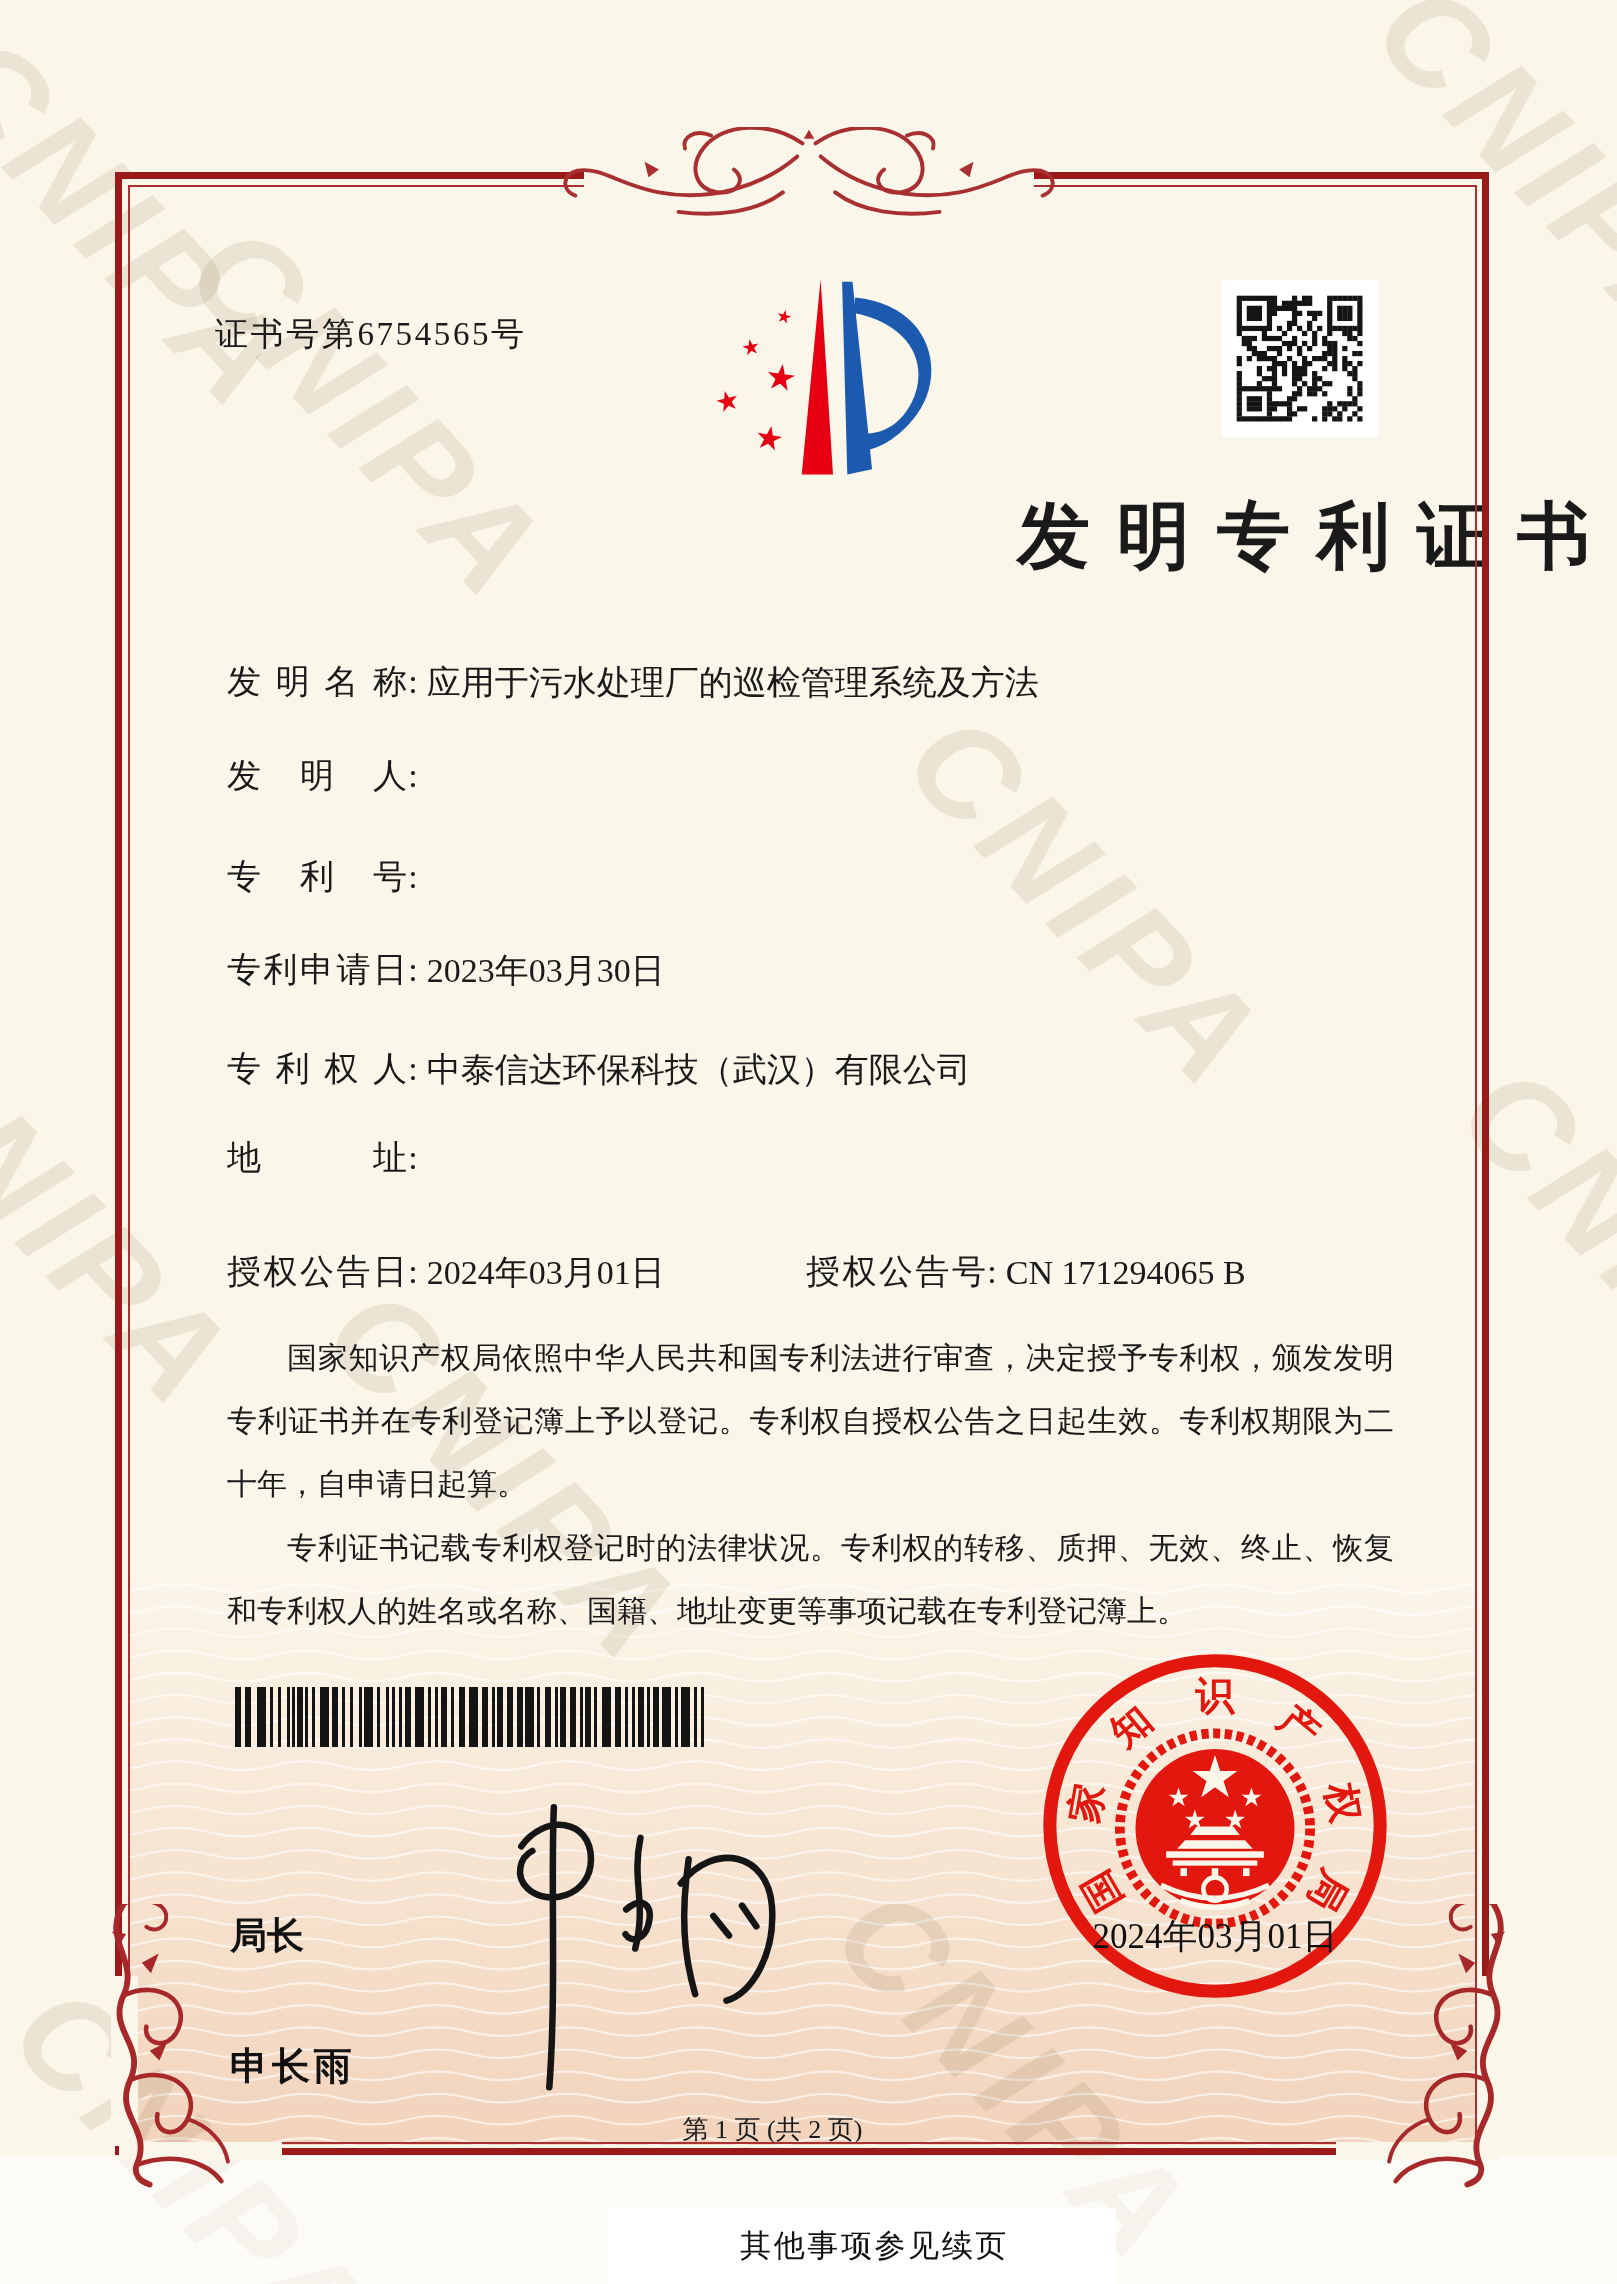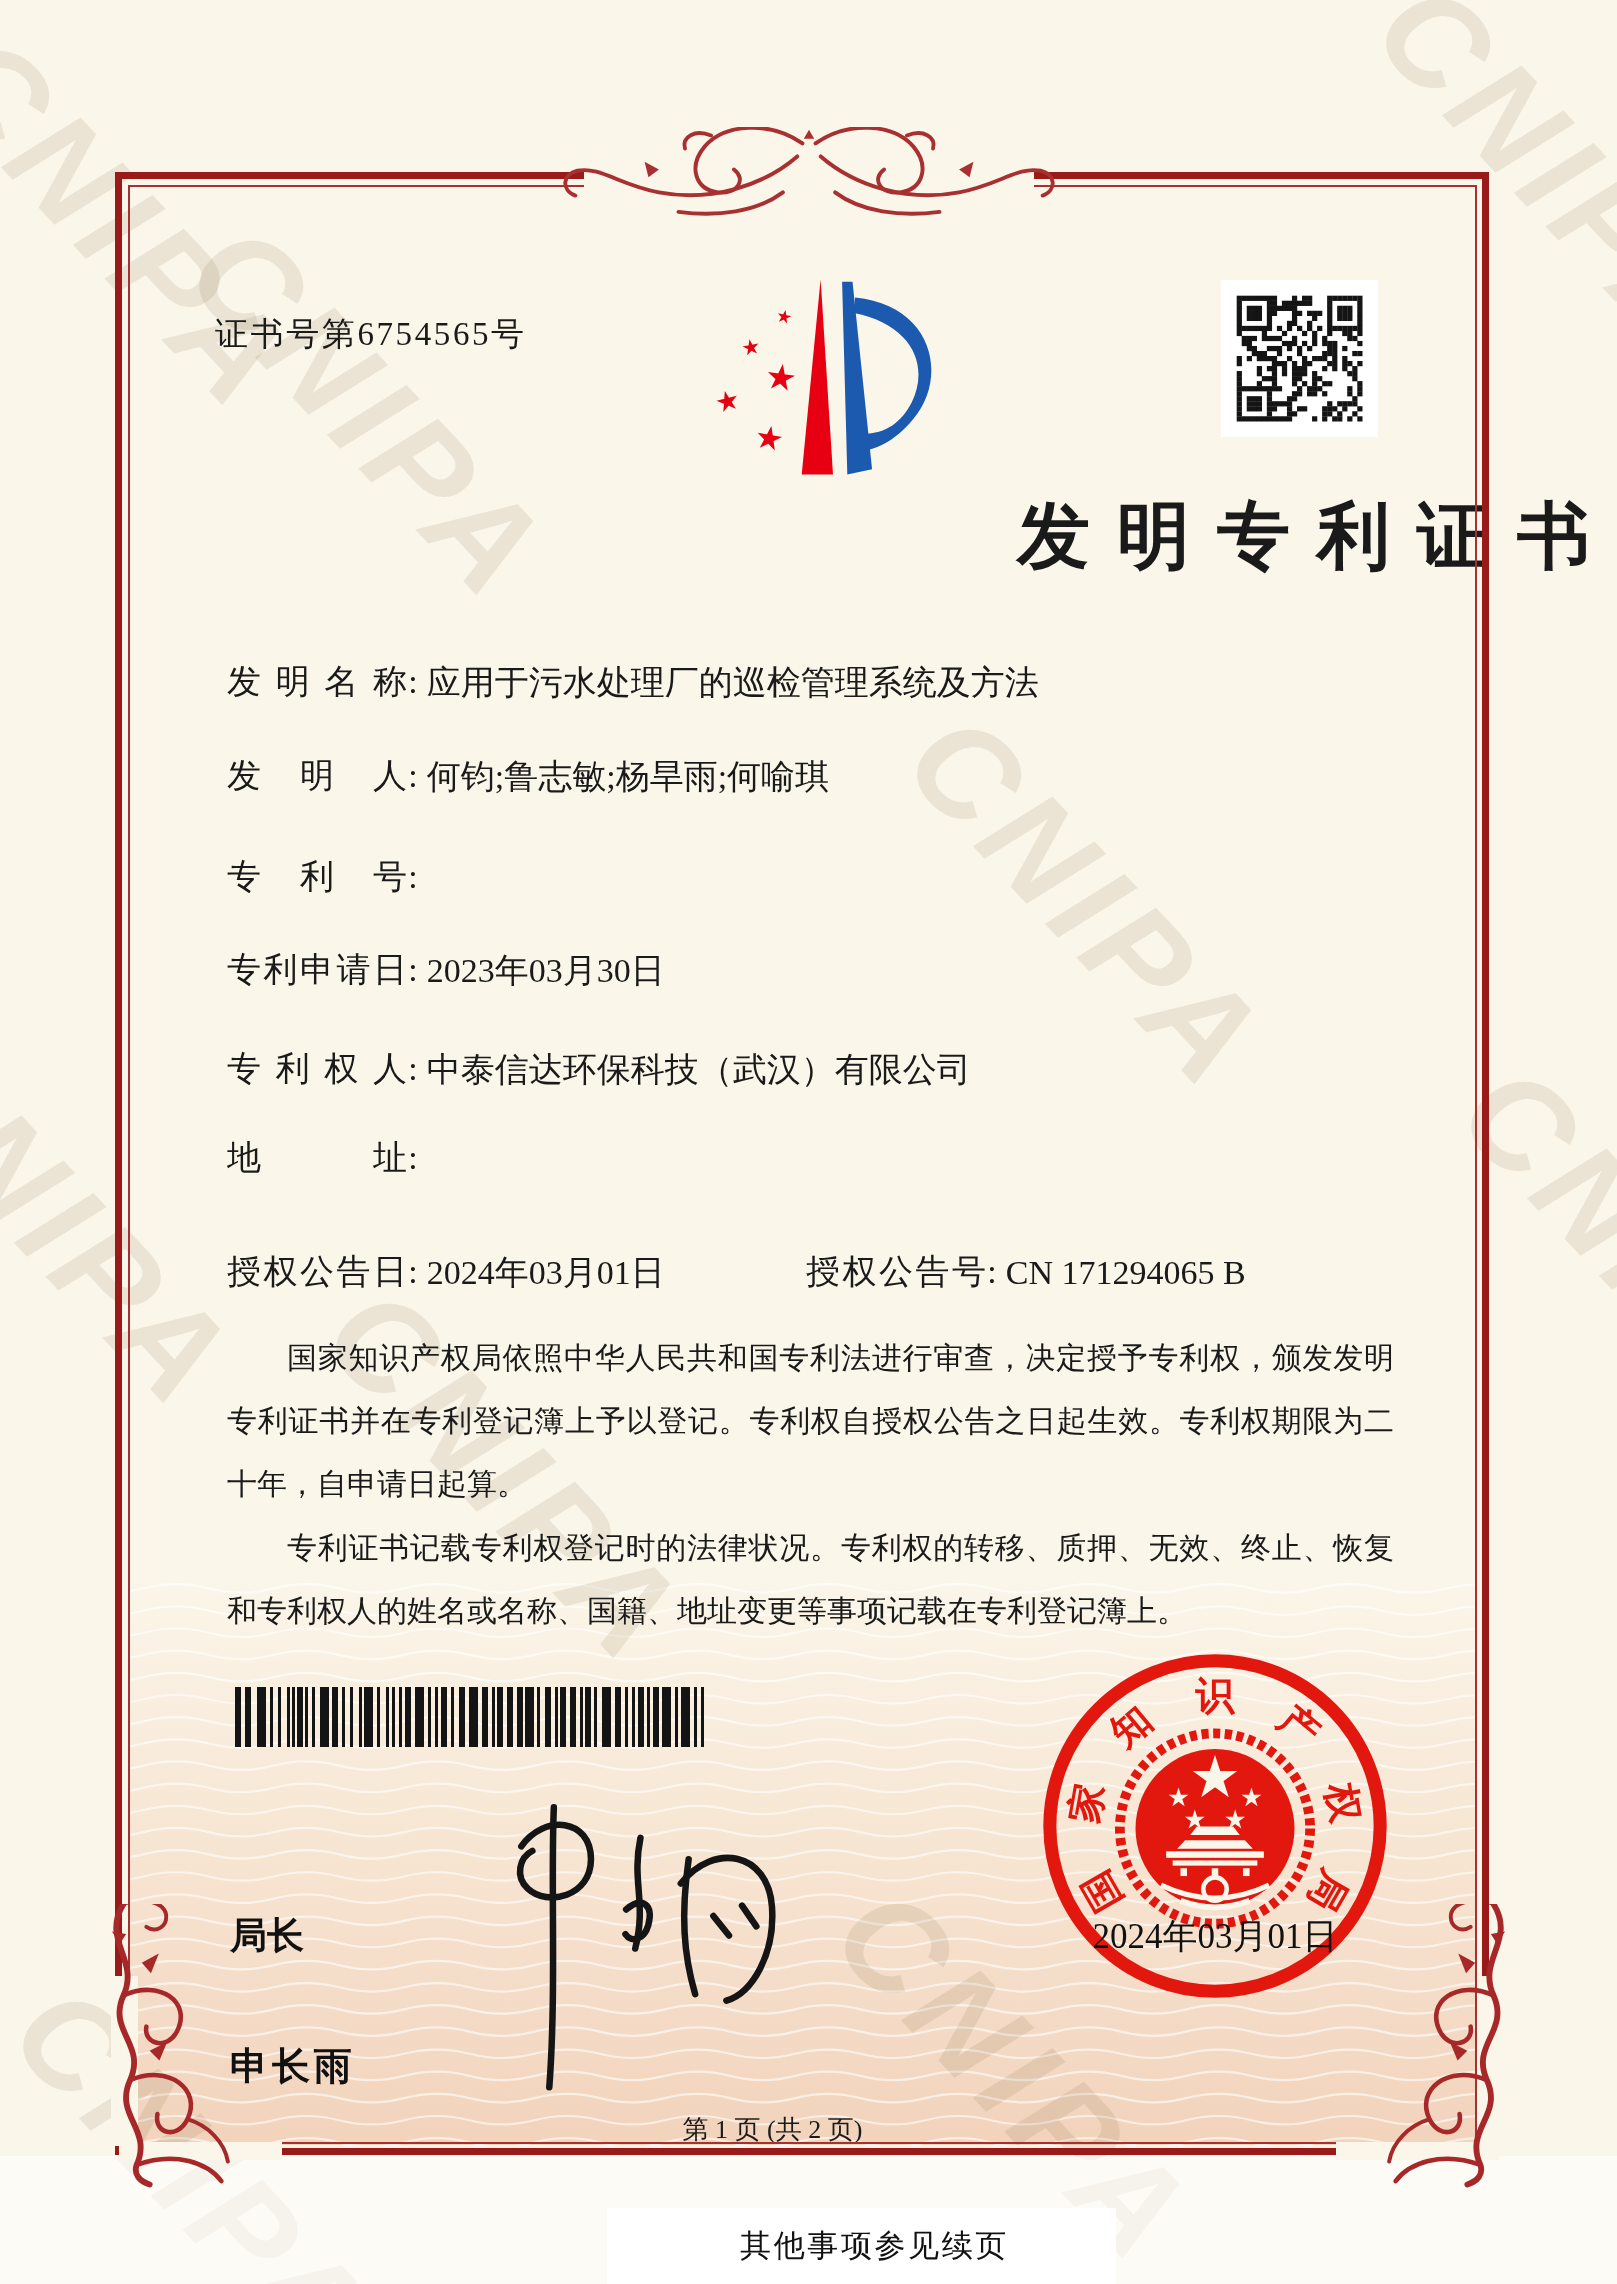--- a/index.html
+++ b/index.html
@@ -524,21 +524,20 @@
     <span class="fcolon">:</span>
   <span class="fvalue">应用于污水处理厂的巡检管理系统及方法</span>
 </div>
 <div class="frow" style="top:751px">
   <span class="flabel jlabel">
       <span>发</span>
       <span>明</span>
       <span>人</span>
     </span>
     <span class="fcolon">:</span>
-  <span class="fvalue">何钧;鲁志敏;杨旱雨;何喻琪</span>
 </div>
 <div class="frow" style="top:852px">
   <span class="flabel jlabel">
       <span>专</span>
       <span>利</span>
       <span>号</span>
     </span>
     <span class="fcolon">:</span>
 </div>
 <div class="frow" style="top:945px">

